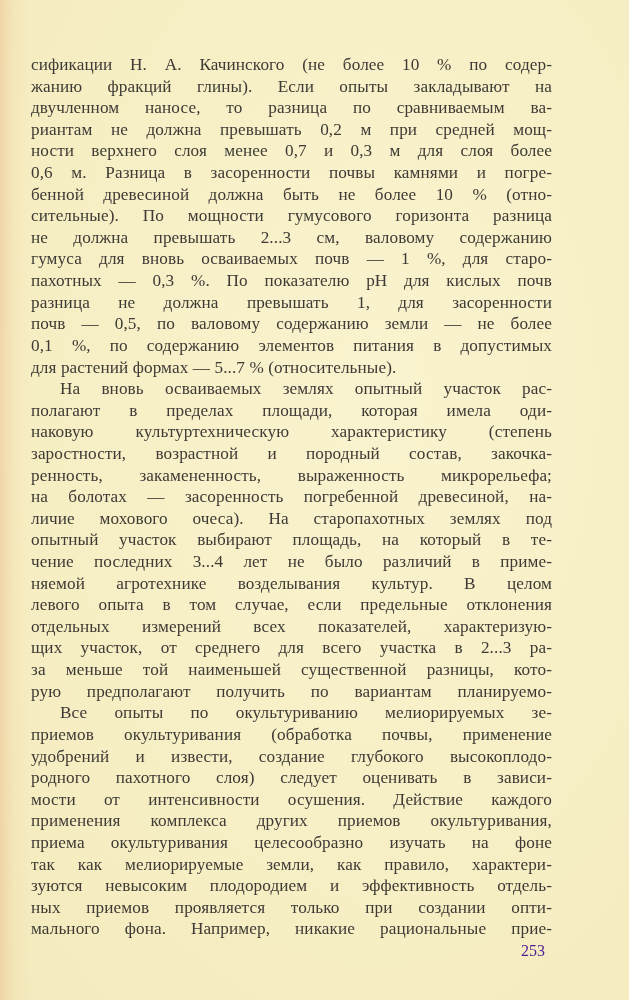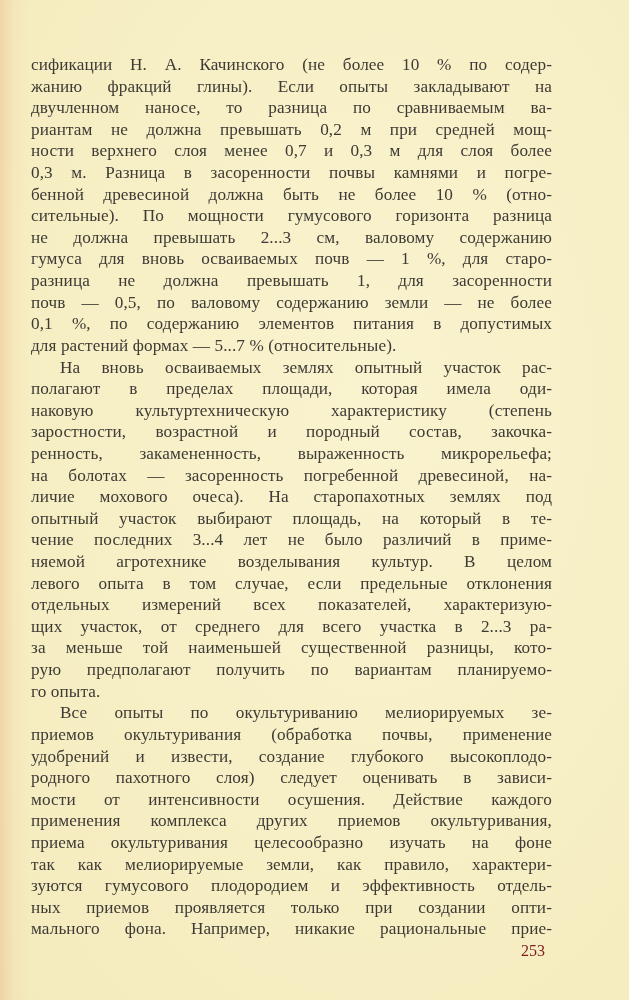--- a/index.html
+++ b/index.html
@@ -39,39 +39,40 @@
     }
     .line.indent {
       padding-left: 29px;
     }
     .page-number {
       position: absolute;
       left: 521px;
       top: 941px;
       font-size: 16px;
       line-height: 20px;
-      color: #7f1d1d;
+      color: #4c1d95;
     }
   </style>
 </head>
 <body>
 
 <div class="page">
 
   <div>
     <span class="line">сификации Н. А. Качинского (не более 10 % по содер-</span>
     <span class="line">жанию фракций глины). Если опыты закладывают на</span>
     <span class="line">двучленном наносе, то разница по сравниваемым ва-</span>
     <span class="line">риантам не должна превышать 0,2 м при средней мощ-</span>
     <span class="line">ности верхнего слоя менее 0,7 и 0,3 м для слоя более</span>
-    <span class="line">0,3 м. Разница в засоренности почвы камнями и погре-</span>
+    <span class="line">0,6 м. Разница в засоренности почвы камнями и погре-</span>
     <span class="line">бенной древесиной должна быть не более 10 % (отно-</span>
     <span class="line">сительные). По мощности гумусового горизонта разница</span>
     <span class="line">не должна превышать 2...3 см, валовому содержанию</span>
     <span class="line">гумуса для вновь осваиваемых почв — 1 %, для старо-</span>
+    <span class="line">пахотных — 0,3 %. По показателю pH для кислых почв</span>
     <span class="line">разница не должна превышать 1, для засоренности</span>
     <span class="line">почв — 0,5, по валовому содержанию земли — не более</span>
     <span class="line">0,1 %, по содержанию элементов питания в допустимых</span>
     <span class="line last">для растений формах — 5...7 % (относительные).</span>
   </div>
 
   <div>
     <span class="line indent">На вновь осваиваемых землях опытный участок рас-</span>
     <span class="line">полагают в пределах площади, которая имела оди-</span>
     <span class="line">наковую культуртехническую характеристику (степень</span>
@@ -80,31 +81,30 @@
     <span class="line">на болотах — засоренность погребенной древесиной, на-</span>
     <span class="line">личие мохового очеса). На старопахотных землях под</span>
     <span class="line">опытный участок выбирают площадь, на который в те-</span>
     <span class="line">чение последних 3...4 лет не было различий в приме-</span>
     <span class="line">няемой агротехнике возделывания культур. В целом</span>
     <span class="line">левого опыта в том случае, если предельные отклонения</span>
     <span class="line">отдельных измерений всех показателей, характеризую-</span>
     <span class="line">щих участок, от среднего для всего участка в 2...3 ра-</span>
     <span class="line">за меньше той наименьшей существенной разницы, кото-</span>
     <span class="line">рую предполагают получить по вариантам планируемо-</span>
-    <span class="line last">го опыта.</span>
   </div>
 
   <div>
     <span class="line indent">Все опыты по окультуриванию мелиорируемых зе-</span>
     <span class="line">приемов окультуривания (обработка почвы, применение</span>
     <span class="line">удобрений и извести, создание глубокого высокоплодо-</span>
     <span class="line">родного пахотного слоя) следует оценивать в зависи-</span>
     <span class="line">мости от интенсивности осушения. Действие каждого</span>
     <span class="line">применения комплекса других приемов окультуривания,</span>
     <span class="line">приема окультуривания целесообразно изучать на фоне</span>
     <span class="line">так как мелиорируемые земли, как правило, характери-</span>
-    <span class="line">зуются гумусового плодородием и эффективность отдель-</span>
+    <span class="line">зуются невысоким плодородием и эффективность отдель-</span>
     <span class="line">ных приемов проявляется только при создании опти-</span>
     <span class="line">мального фона. Например, никакие рациональные прие-</span>
   </div>
 </div>
 
 <div class="page-number">253</div>
 
 </body></html>

